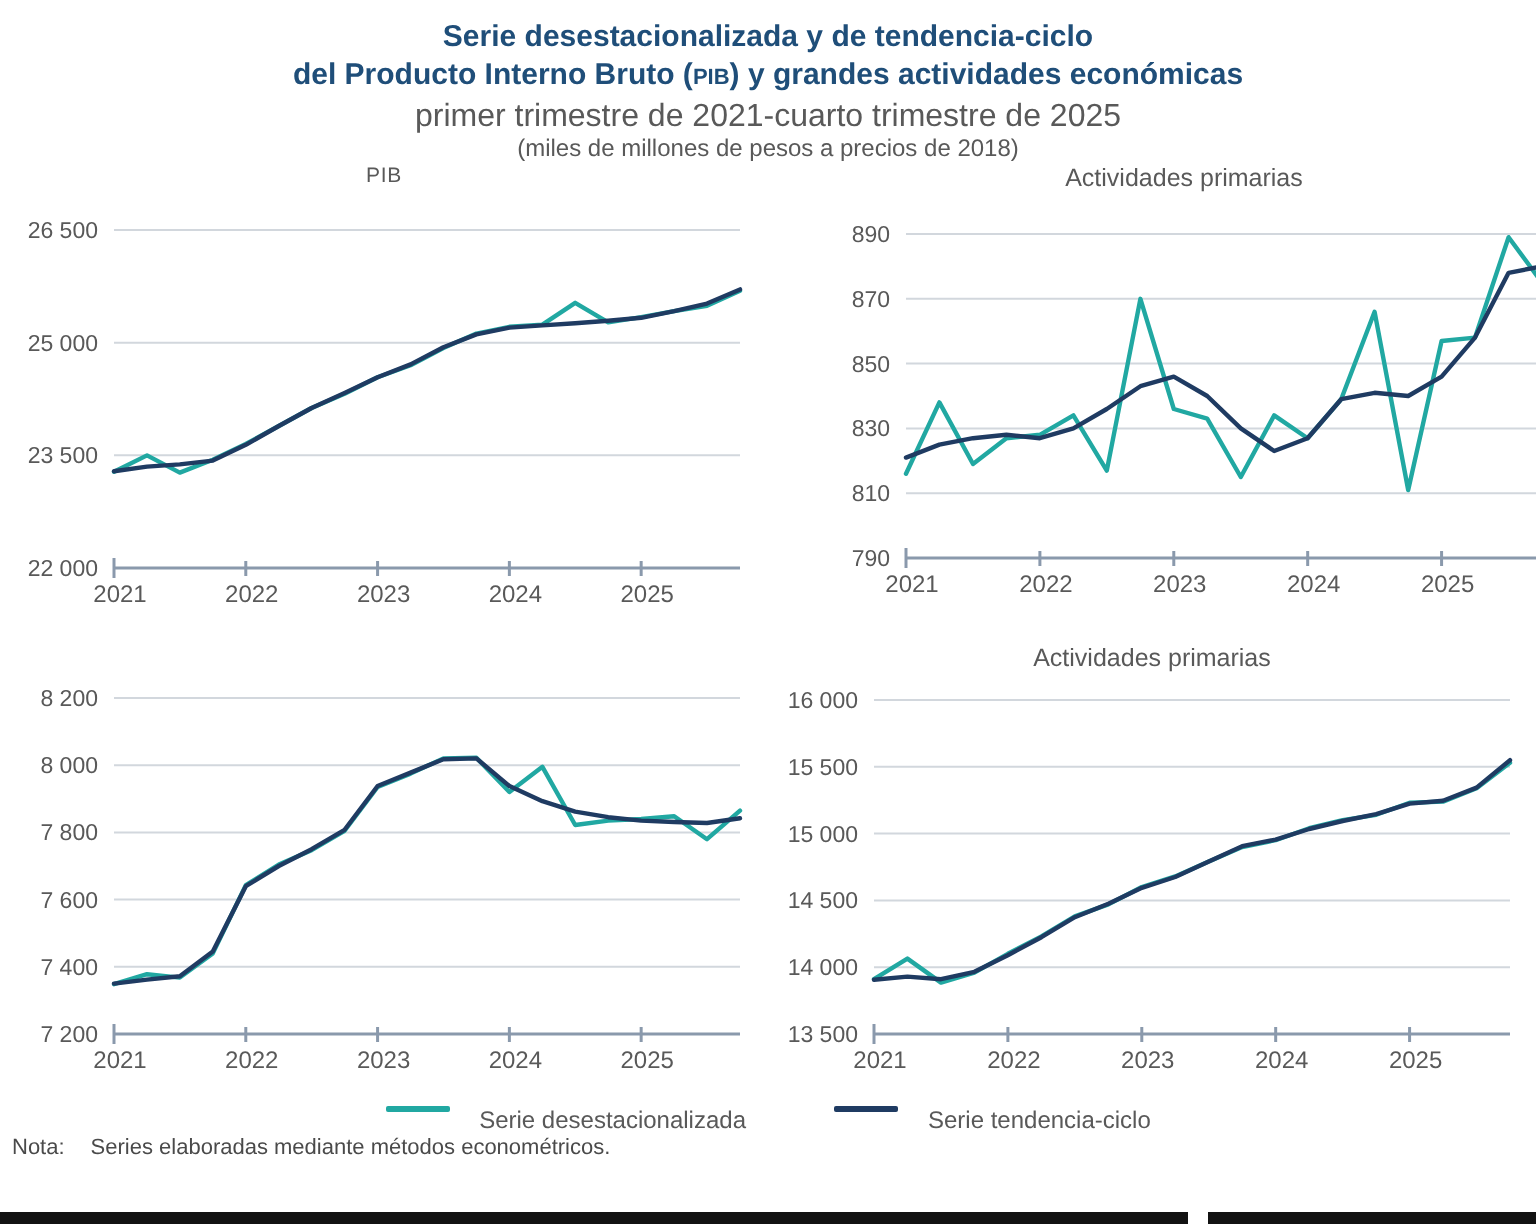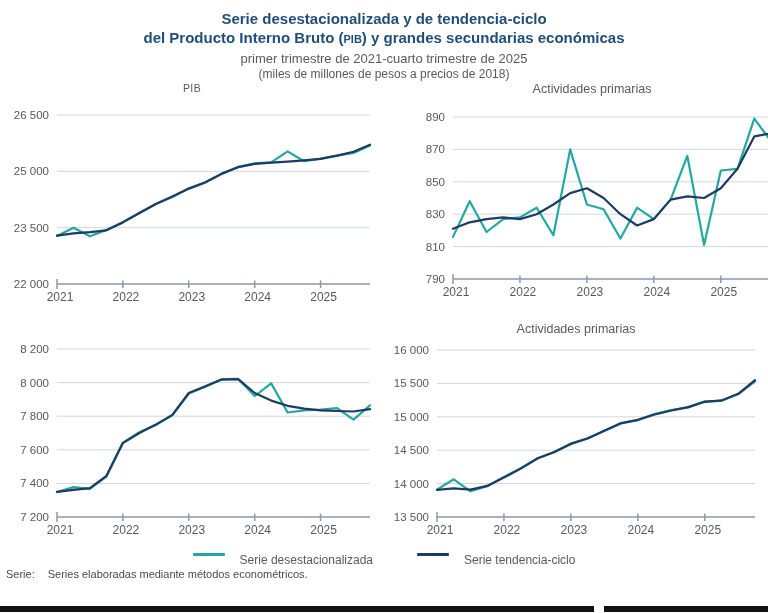--- a/index.html
+++ b/index.html
@@ -4,21 +4,21 @@
 <style>
   * { margin:0; padding:0; box-sizing:border-box; }
   html,body { background:#ffffff; }
   .page {
     position:relative; width:768px; height:613px; background:#ffffff;
     font-family:"Liberation Sans", sans-serif; overflow:hidden;padding-left:36px;
   }
   .header { position:absolute; top:9px; left:0; width:768px; text-align:center; }
   .title-line { font-size:15px; font-weight:bold; color:#1F4E79; line-height:19px; }
   .title-acronym { font-size:11px; font-weight:bold; }
-  .subtitle1 { font-size:13px; color:#595959; line-height:17px; margin-top:1px; }
+  .subtitle1 { font-size:16px; color:#595959; line-height:17px; margin-top:1px; }
   .subtitle2 { font-size:12px; color:#595959; line-height:15px; }
 
   .chart { position:absolute; width:384px; height:240px; }
   #c0 { left:0;   top:78px;  height:237px; }
   #c1 { left:400px; top:78px; height:237px; }
   #c2 { left:0;   top:313px; }
   #c3 { left:384px; top:313px; }
   .chart-title { position:absolute; top:9px; left:0; width:100%; text-align:center;
                  font-size:12.5px; color:#595959; }
   #c0 .chart-title, #c1 .chart-title { top:4px; }
@@ -41,21 +41,21 @@
   .bar-left  { left:0; width:594px; }
   .bar-right { left:604px; width:164px; }
 </style>
 </head>
 <body>
 
 <div class="page">
 
   <div class="header">
     <div class="title-line">Serie desestacionalizada y de tendencia-ciclo</div>
-    <div class="title-line"><span>del Producto Interno Bruto (</span><span class="title-acronym">PIB</span><span>) y grandes secundarias económicas</span></div>
+    <div class="title-line"><span>del Producto Interno Bruto (</span><span class="title-acronym">PIB</span><span>) y grandes actividades económicas</span></div>
     <div class="subtitle1">primer trimestre de 2021-cuarto trimestre de 2025</div>
     <div class="subtitle2">(miles de millones de pesos a precios de 2018)</div>
   </div>
 
   <div class="chart" id="c0">
     <div class="chart-title caps">PIB</div>
     <svg class="plot" width="384" height="237">
         <line x1="57" x2="370" y1="37" y2="37" stroke="#D2D7DD" stroke-width="1"></line>
         <text x="49" y="41" text-anchor="end" font-size="11.5" fill="#595959">26 500</text>
         <line x1="57" x2="370" y1="93.33333333333334" y2="93.33333333333334" stroke="#D2D7DD" stroke-width="1"></line>
@@ -173,19 +173,19 @@
       <span class="legend-swatch" id="sw0" style="background: rgb(33, 168, 162);"></span>
       <span class="legend-label">Serie desestacionalizada</span>
     </div>
     <div class="legend-item">
       <span class="legend-swatch" id="sw1" style="background: rgb(31, 59, 98);"></span>
       <span class="legend-label">Serie tendencia-ciclo</span>
     </div>
   </div>
 
   <div class="footer">
-    <div><span class="nota-label">Serie:</span><span>Series elaboradas mediante métodos econométricos.</span></div>
+    <div><span class="nota-label">Nota:</span><span>Series elaboradas mediante métodos econométricos.</span></div>
   </div>
 
   <div class="bar bar-left"></div>
   <div class="bar bar-right"></div>
 
 </div>
 
 </body></html>

